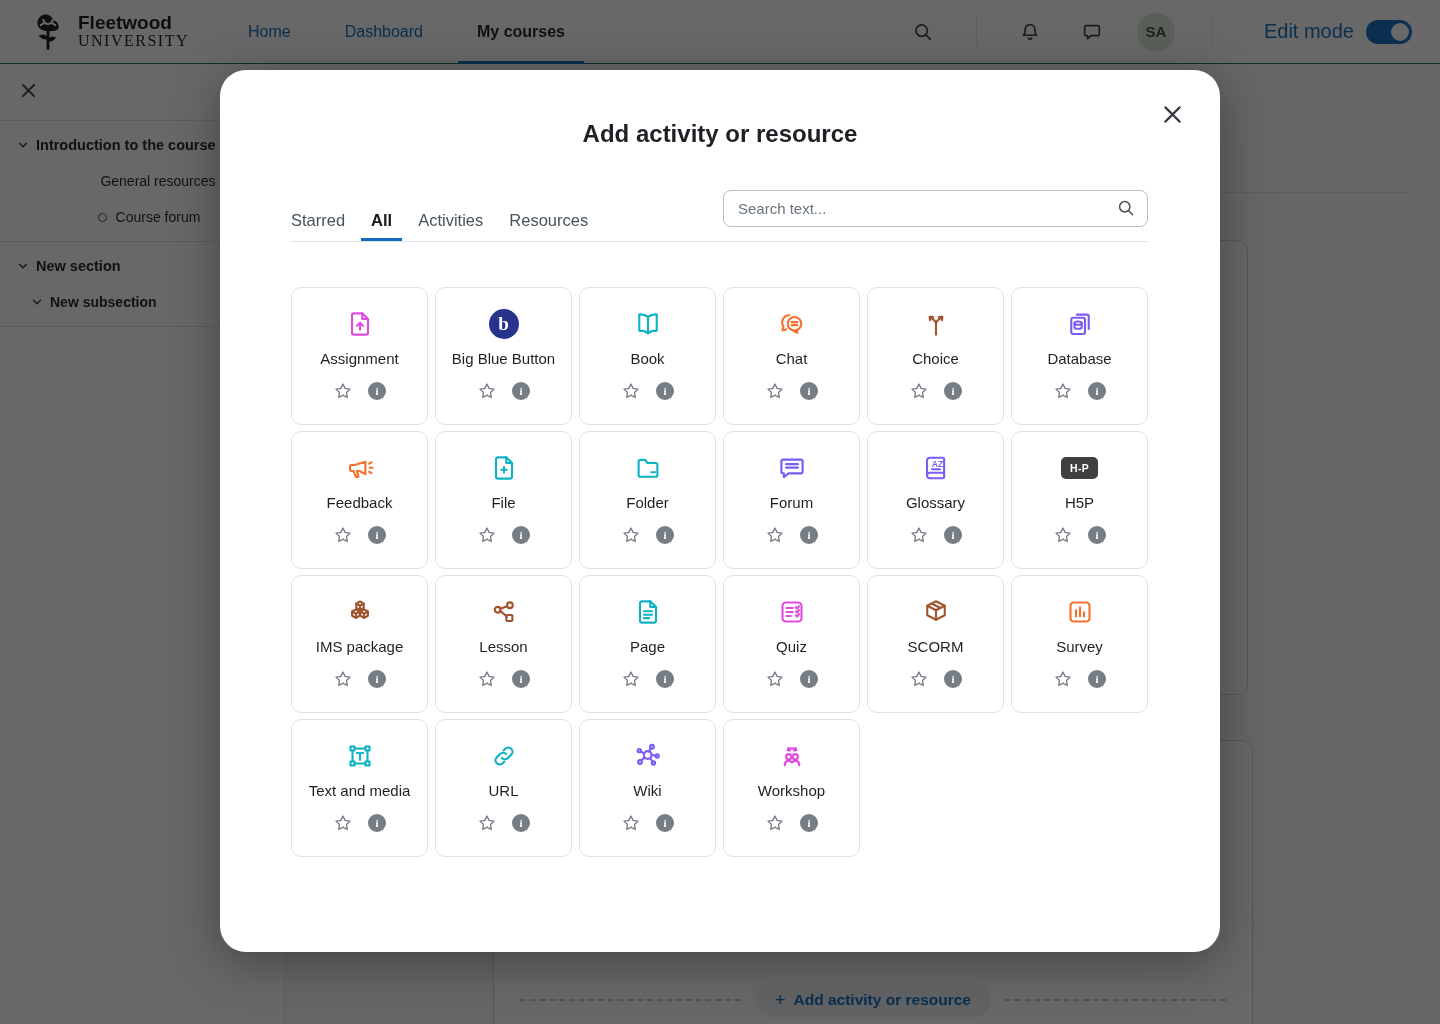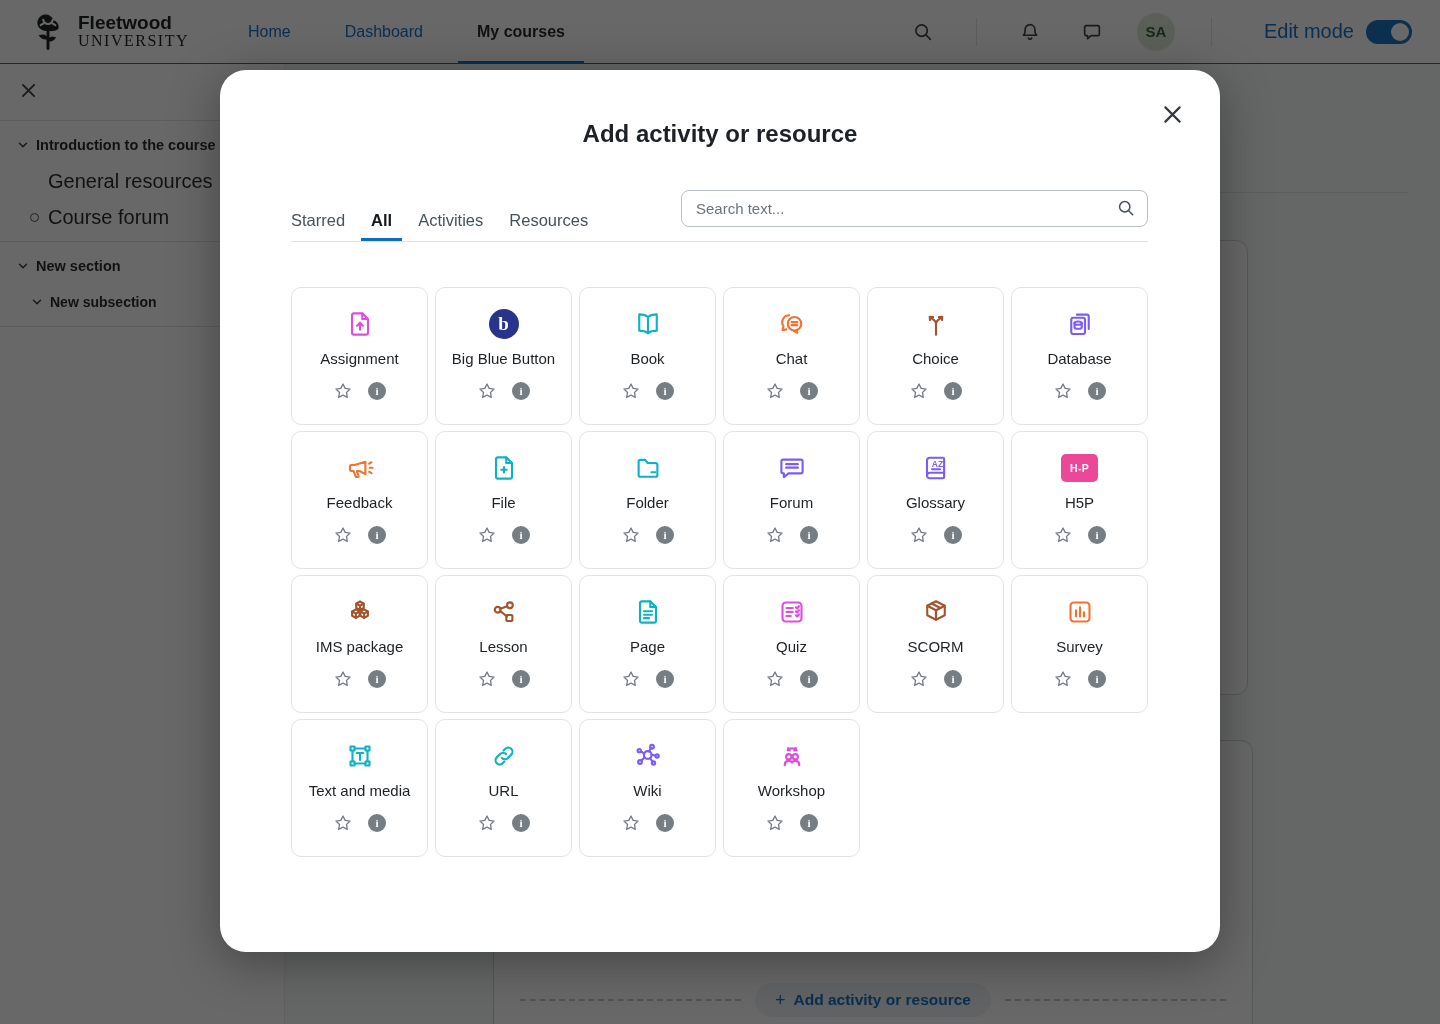--- a/index.html
+++ b/index.html
@@ -29,21 +29,21 @@
 
   
   .drawer { position:absolute; top:64px; left:0; bottom:0; width:285px; background:#fff; border-right:1px solid #e9ecef; z-index:1; }
   .drawer-close { position:absolute; top:14px; left:16px; width:24px; height:24px; display:flex; align-items:center; justify-content:center; color:#343a40; cursor:pointer; }
   .drawer-close svg { width:15px; height:15px; }
   .ci-list { padding-top:50px; }
   .ci-divider { border-top:1px solid #dee2e6; margin:6px 0; }
   .ci-row { display:flex; align-items:center; min-height:36px; padding:0 16px; cursor:pointer; }
   .ci-section { font-weight:600; font-size:14.5px; }
   .ci-section .ci-label { margin-left:6px; }
-  .ci-link { font-size:20px; padding-left:48px; }
+  .ci-link { font-size:14px; padding-left:48px;justify-content:center; }
   .ci-link.has-bullet { padding-left:30px; }
   .ci-bullet { width:9px; height:9px; border:1.4px solid #495057; border-radius:50%; margin-right:9px; flex:0 0 auto; }
   .ci-subsection { font-weight:600; font-size:14px; padding-left:30px; }
   .ci-subsection .ci-label { margin-left:6px; }
   .chev { width:14px; height:14px; color:#343a40; flex:0 0 auto; }
 
   
   .bg-divider { position:absolute; top:192px; left:305px; right:32px; border-top:1px solid #dee2e6; z-index:0; }
   .bg-cardA { position:absolute; left:507px; top:240px; width:741px; height:455px; background:#fff; border:1px solid #ced4da; border-radius:12px; z-index:0; }
   .bg-cardB { position:absolute; left:493px; top:740px; width:760px; height:380px; background:#fff; border:1px solid #ced4da; border-radius:12px; z-index:0; }
@@ -59,37 +59,37 @@
 
   
   .modal { position:absolute; left:220px; top:70px; width:1000px; height:882px; background:#fff; border-radius:26px; z-index:10; box-shadow:0 10px 50px rgba(0,0,0,0.35); }
   .modal-close { position:absolute; top:30px; right:34px; width:28px; height:28px; display:flex; align-items:center; justify-content:center; color:#343a40; cursor:pointer; }
   .modal-close svg { width:19px; height:19px; }
   .modal-title { text-align:center; font-size:24px; font-weight:700; padding-top:50px; color:#1d2125; }
   .chooser-head { position:relative; margin:41px 72px 0 71px; height:53px; border-bottom:1px solid #dee2e6; }
   .chooser-tabs { position:absolute; left:-10px; bottom:0; display:flex; }
   .tab { padding:8px 10px; margin-right:6px; font-size:16.5px; color:#46525c; border-bottom:3px solid transparent; cursor:pointer; }
   .tab.active { color:#15191c; font-weight:700; border-bottom-color:#0f6cbf; }
-  .search-wrap { position:absolute; right:0; top:1px; width:467px; height:37px; }
+  .search-wrap { position:absolute; right:0; top:1px; width:425px; height:37px; }
   .search-input { width:100%; height:100%; border:1px solid #b8bfc6; border-radius:8px; padding:0 40px 0 14px; font-size:15px; font-family:"Liberation Sans",sans-serif; color:#1d2125; outline:none; background:#fff; }
   .search-input::placeholder { color:#6a737b; }
   .search-icon { position:absolute; right:12px; top:8px; width:20px; height:20px; color:#495057; }
 
   
   .chooser-grid { margin:45px 72px 0 71px; display:grid; grid-template-columns:repeat(6,137px); grid-auto-rows:138px; gap:6px 7px; }
   .act-card { border:1px solid #dfe3e6; border-radius:10px; background:#fff; display:flex; flex-direction:column; align-items:center; padding-top:19px; cursor:pointer; }
   .act-icon { height:34px; display:flex; align-items:center; justify-content:center; }
   .act-icon svg { width:30px; height:30px; }
   .act-label { margin-top:9px; font-size:15px; color:#1d2125; text-align:center; line-height:1.2; padding:0 4px; }
   .act-foot { margin-top:13px; display:flex; align-items:center; gap:15px; }
   .star { width:20px; height:20px; color:#767d85; cursor:pointer; }
   .star svg { width:20px; height:20px; }
   .info { width:18px; height:18px; border-radius:50%; background:#757d85; color:#fff; font-size:11px; font-weight:700; font-family:"Liberation Serif",serif; display:flex; align-items:center; justify-content:center; cursor:pointer; }
   .badge-circle { width:30px; height:30px; border-radius:50%; background:#28348c; color:#fff; font-weight:700; font-size:19px; display:flex; align-items:center; justify-content:center; font-family:"Liberation Serif",serif; }
-  .badge-h5p { width:37px; height:28px; border-radius:5px; background:#ec4899; color:#fff; font-weight:700; font-size:10.5px; letter-spacing:.3px; display:flex; align-items:center; justify-content:center; }
+  .badge-h5p { width:37px; height:22px; border-radius:5px; background:#404040; color:#fff; font-weight:700; font-size:10.5px; letter-spacing:.3px; display:flex; align-items:center; justify-content:center; }
 </style>
 </head>
 <body>
 
 <div class="navbar">
   <div class="brand">
     <svg class="brand-logo" viewBox="0 0 24 26" fill="none" stroke="#16181a" stroke-width="1.6" stroke-linecap="round">
       <path d="M12 12.6c-3.6 0-5.8-2-5.8-4.6a4.5 4.5 0 0 1 8.8-1.4 4.1 4.1 0 0 1 2.8 3.9c0 1.4-2.2 2.1-5.8 2.1z" fill="#16181a" stroke="none"></path>
       <path d="M9.4 6.3c.3 1.4 1.4 2.3 2.6 2.3s2.3-.9 2.6-2.3" stroke="#fff" stroke-width="1.1"></path>
       <path d="M8 9.3l1.6-1m6.4 1-1.6-1" stroke="#fff" stroke-width="1.1"></path>

